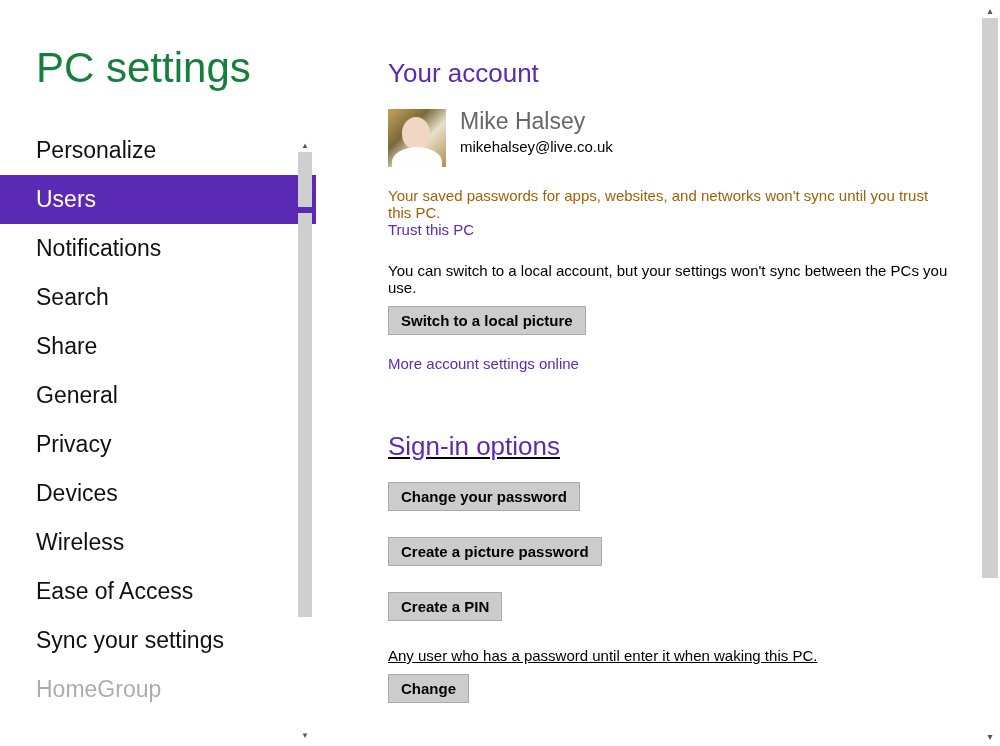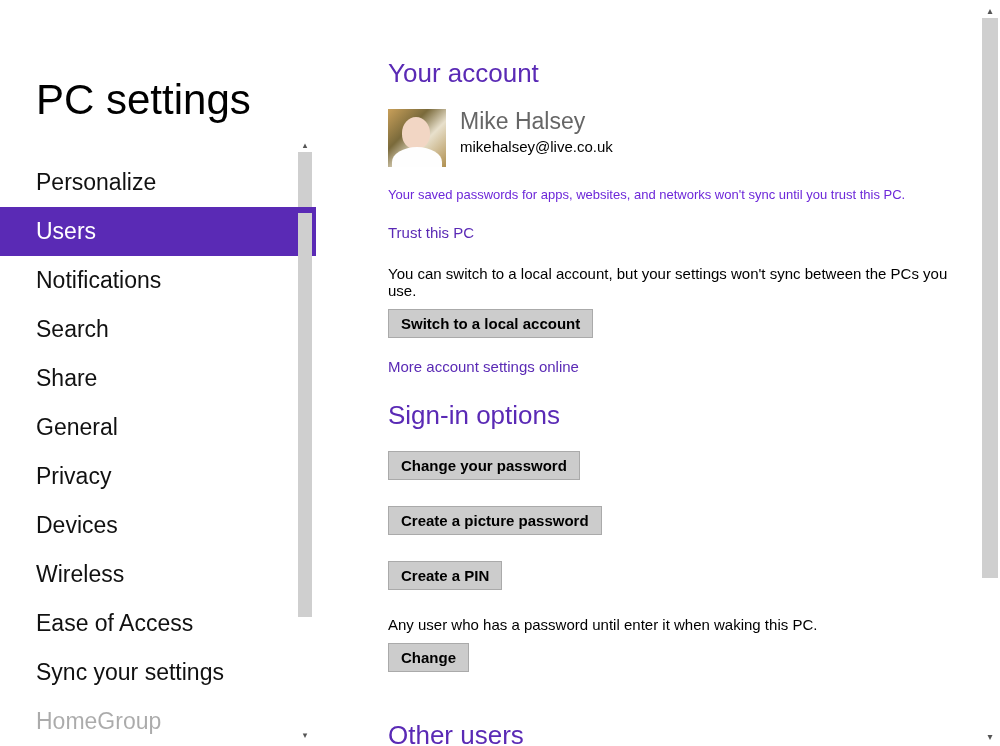--- a/index.html
+++ b/index.html
@@ -21,22 +21,22 @@
   .sidebar {
     width: 316px;
     height: 100%;
     position: relative;
     display: flex;
     flex-direction: column;
   }
   .app-title {
     font-size: 42px;
     font-weight: 300;
-    color: #000000;
-    padding: 76px 0 34px 36px;
+    color: #15803d;
+    padding: 44px 0 34px 36px;
     letter-spacing: 0px;
   }
   .nav {
     flex: 1;
     position: relative;
   }
   .nav-items {
     list-style: none;
   }
   .nav-item {
@@ -134,23 +134,23 @@
     font-weight: 300;
     color: #666;
     line-height: 1.1;
   }
   .account-email {
     font-size: 15px;
     color: #000;
     margin-top: 4px;
   }
   .warning-text {
-    color: #6d28d9;
-    font-size: 13px;
-    margin-bottom: 22px;
+    color: #a16207;
+    font-size: 15px;
+    margin-bottom: 0;
   }
   .link {
     color: #5A2AB5;
     font-size: 15px;
     cursor: pointer;
     display: inline-block;
     margin-bottom: 24px;
   }
   .body-text {
     font-size: 15px;
@@ -163,21 +163,21 @@
     font-size: 15px;
     font-weight: 600;
     color: #000;
     padding: 5px 12px;
     cursor: pointer;
     font-family: inherit;
     display: inline-block;
     margin-bottom: 20px;
   }
   .btn.tight { margin-bottom: 26px; text-align: right; }
-  .sign-in-section { margin-top: 24px; }
+  .sign-in-section { margin-top: 58px; text-decoration: underline; }
   .other-section { margin-top: 28px; }
   .other-section .section-title { margin-bottom: 0; }
 
   
   .right-scroll-track {
     position: absolute;
     right: 2px;
     top: 2px;
     width: 16px;
     height: 742px;
@@ -246,21 +246,21 @@
             <div class="body"></div>
         </div>
         <div>
           <div class="account-name">Mike Halsey</div>
           <div class="account-email">mikehalsey@live.co.uk</div>
         </div>
       </div>
       <div class="warning-text">Your saved passwords for apps, websites, and networks won't sync until you trust this PC.</div>
       <a class="link">Trust this PC</a>
       <div class="body-text">You can switch to a local account, but your settings won't sync between the PCs you use.</div>
-      <button class="btn">Switch to a local account</button>
+      <button class="btn">Switch to a local picture</button>
       <div>
         <a class="link" style="margin-bottom:0">More account settings online</a>
       </div>
     </section>
 
     <section class="sign-in-section">
       <h2 class="section-title">Sign-in options</h2>
       <div><button class="btn tight">Change your password</button></div>
       <div><button class="btn tight">Create a picture password</button></div>
       <div><button class="btn tight">Create a PIN</button></div>

